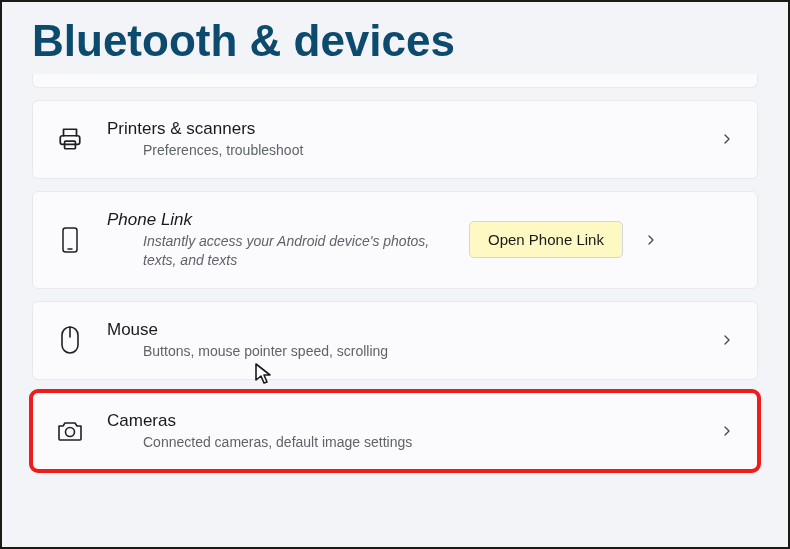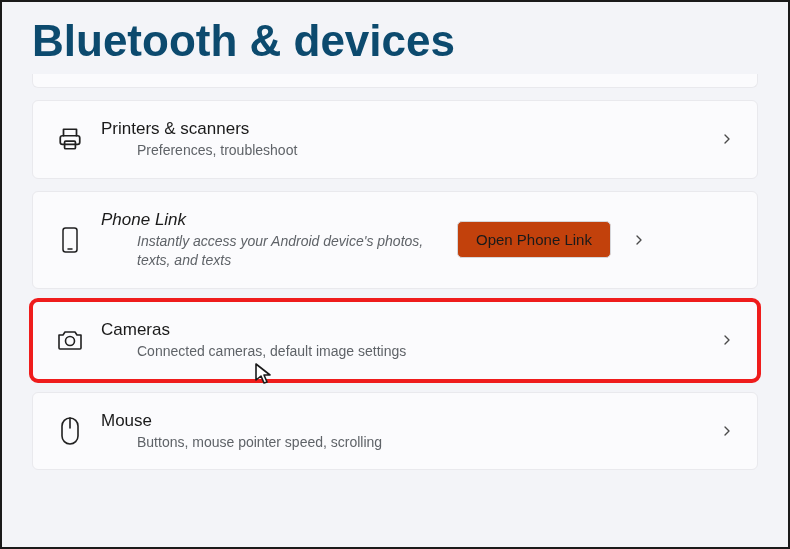--- a/index.html
+++ b/index.html
@@ -34,21 +34,21 @@
       margin-bottom: 12px;
     }
     .card {
       background: #fbfbfd;
       border: 1px solid #e9e9ed;
       border-radius: 6px;
       padding: 18px 22px;
       margin-bottom: 12px;
       display: flex;
       align-items: center;
-      gap: 16px;
+      gap: 22px;
       position: relative;
       cursor: pointer;
     }
     .card .icon-slot {
       width: 30px;
       display: flex;
       justify-content: center;
       align-items: center;
       color: #202020;
     }
@@ -68,21 +68,21 @@
       color: #5f6368;
       line-height: 1.35;
       margin-left: 36px;
     }
     .card .right-actions {
       display: flex;
       align-items: center;
       gap: 20px;
     }
     .open-btn {
-      background: #c2410c;
+      background: #fef9c3;
       border: 1px solid #d6d6da;
       border-radius: 5px;
       padding: 9px 18px;
       font-size: 15px;
       color: #1a1a1a;
       cursor: pointer;
       font-family: inherit;
     }
     .chevron {
       color: #4a4a4a;
@@ -145,57 +145,57 @@
     <div class="right-actions">
       <button class="open-btn">Open Phone Link</button>
       <span class="chevron">
         <svg width="16" height="16" viewBox="0 0 24 24" fill="none" stroke="currentColor" stroke-width="2" stroke-linecap="round" stroke-linejoin="round">
             <polyline points="9 18 15 12 9 6"></polyline>
           </svg>
       </span>
     </div>
   </div>
 
+  <div class="card">
+    <div class="icon-slot">
+      <svg width="22" height="30" viewBox="0 0 22 30" fill="none" stroke="currentColor" stroke-width="1.6" stroke-linecap="round" stroke-linejoin="round">
+        <rect x="3" y="2" width="16" height="26" rx="8"></rect>
+        <line x1="11" y1="2" x2="11" y2="12"></line>
+      </svg>
+    </div>
+    <div class="text-block">
+      <div class="title">Mouse</div>
+      <div class="subtitle">Buttons, mouse pointer speed, scrolling</div>
+    </div>
+    <div class="right-actions">
+      <span class="chevron">
+        <svg width="16" height="16" viewBox="0 0 24 24" fill="none" stroke="currentColor" stroke-width="2" stroke-linecap="round" stroke-linejoin="round">
+            <polyline points="9 18 15 12 9 6"></polyline>
+          </svg>
+      </span>
+    </div>
+  </div>
+
   <div class="card highlight">
     <div class="icon-slot">
       <svg width="28" height="24" viewBox="0 0 28 24" fill="none" stroke="currentColor" stroke-width="1.6" stroke-linecap="round" stroke-linejoin="round">
         <path d="M3 7h4l2-3h10l2 3h4v13a1 1 0 0 1-1 1H4a1 1 0 0 1-1-1V7z"></path>
         <circle cx="14" cy="13" r="4.5"></circle>
       </svg>
     </div>
     <div class="text-block">
       <div class="title">Cameras</div>
       <div class="subtitle">Connected cameras, default image settings</div>
     </div>
     <div class="right-actions">
       <span class="chevron">
         <svg width="16" height="16" viewBox="0 0 24 24" fill="none" stroke="currentColor" stroke-width="2" stroke-linecap="round" stroke-linejoin="round">
             <polyline points="9 18 15 12 9 6"></polyline>
           </svg>
       </span>
     </div>
   </div>
 
-  <div class="card">
-    <div class="icon-slot">
-      <svg width="22" height="30" viewBox="0 0 22 30" fill="none" stroke="currentColor" stroke-width="1.6" stroke-linecap="round" stroke-linejoin="round">
-        <rect x="3" y="2" width="16" height="26" rx="8"></rect>
-        <line x1="11" y1="2" x2="11" y2="12"></line>
-      </svg>
-    </div>
-    <div class="text-block">
-      <div class="title">Mouse</div>
-      <div class="subtitle">Buttons, mouse pointer speed, scrolling</div>
-    </div>
-    <div class="right-actions">
-      <span class="chevron">
-        <svg width="16" height="16" viewBox="0 0 24 24" fill="none" stroke="currentColor" stroke-width="2" stroke-linecap="round" stroke-linejoin="round">
-            <polyline points="9 18 15 12 9 6"></polyline>
-          </svg>
-      </span>
-    </div>
-  </div>
-
 </div>
 
 <svg class="cursor" width="22" height="24" viewBox="0 0 22 24" fill="none" stroke="#1a1a1a" stroke-width="1.6" stroke-linejoin="round">
   <path d="M2 2 L2 18 L7 14 L10 21 L13 20 L10 13 L16 13 Z" fill="white"></path>
 </svg>
 
 </body></html>

